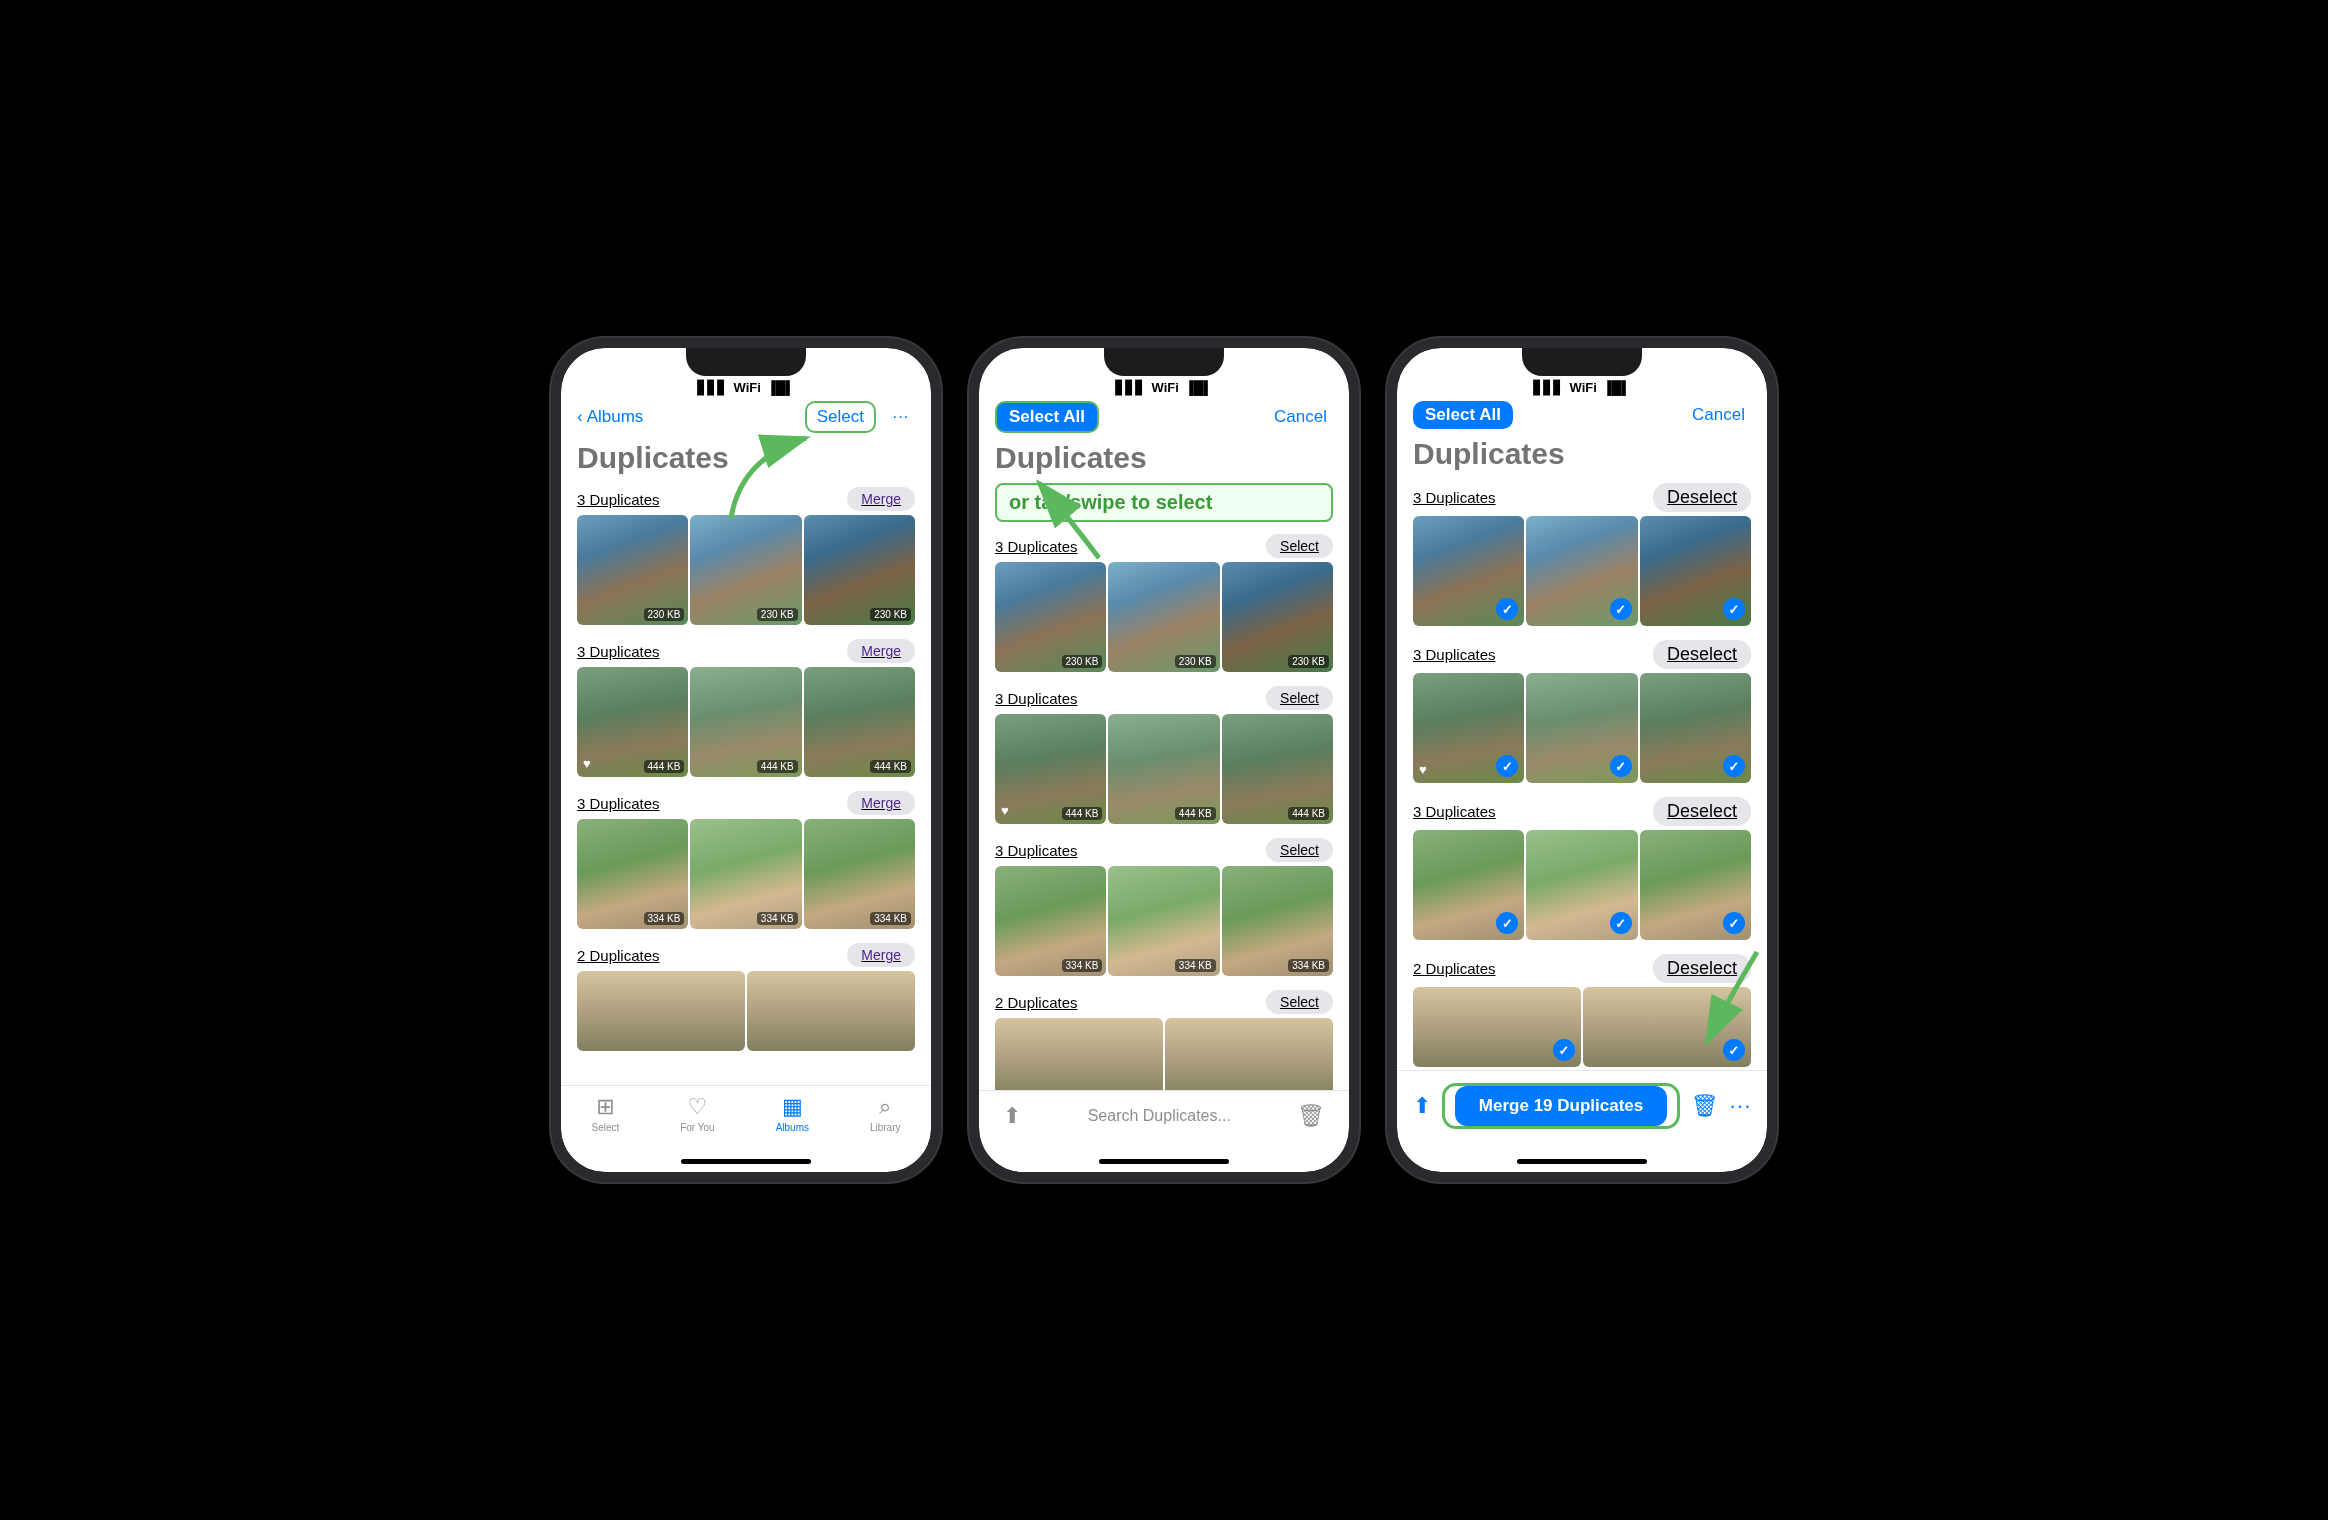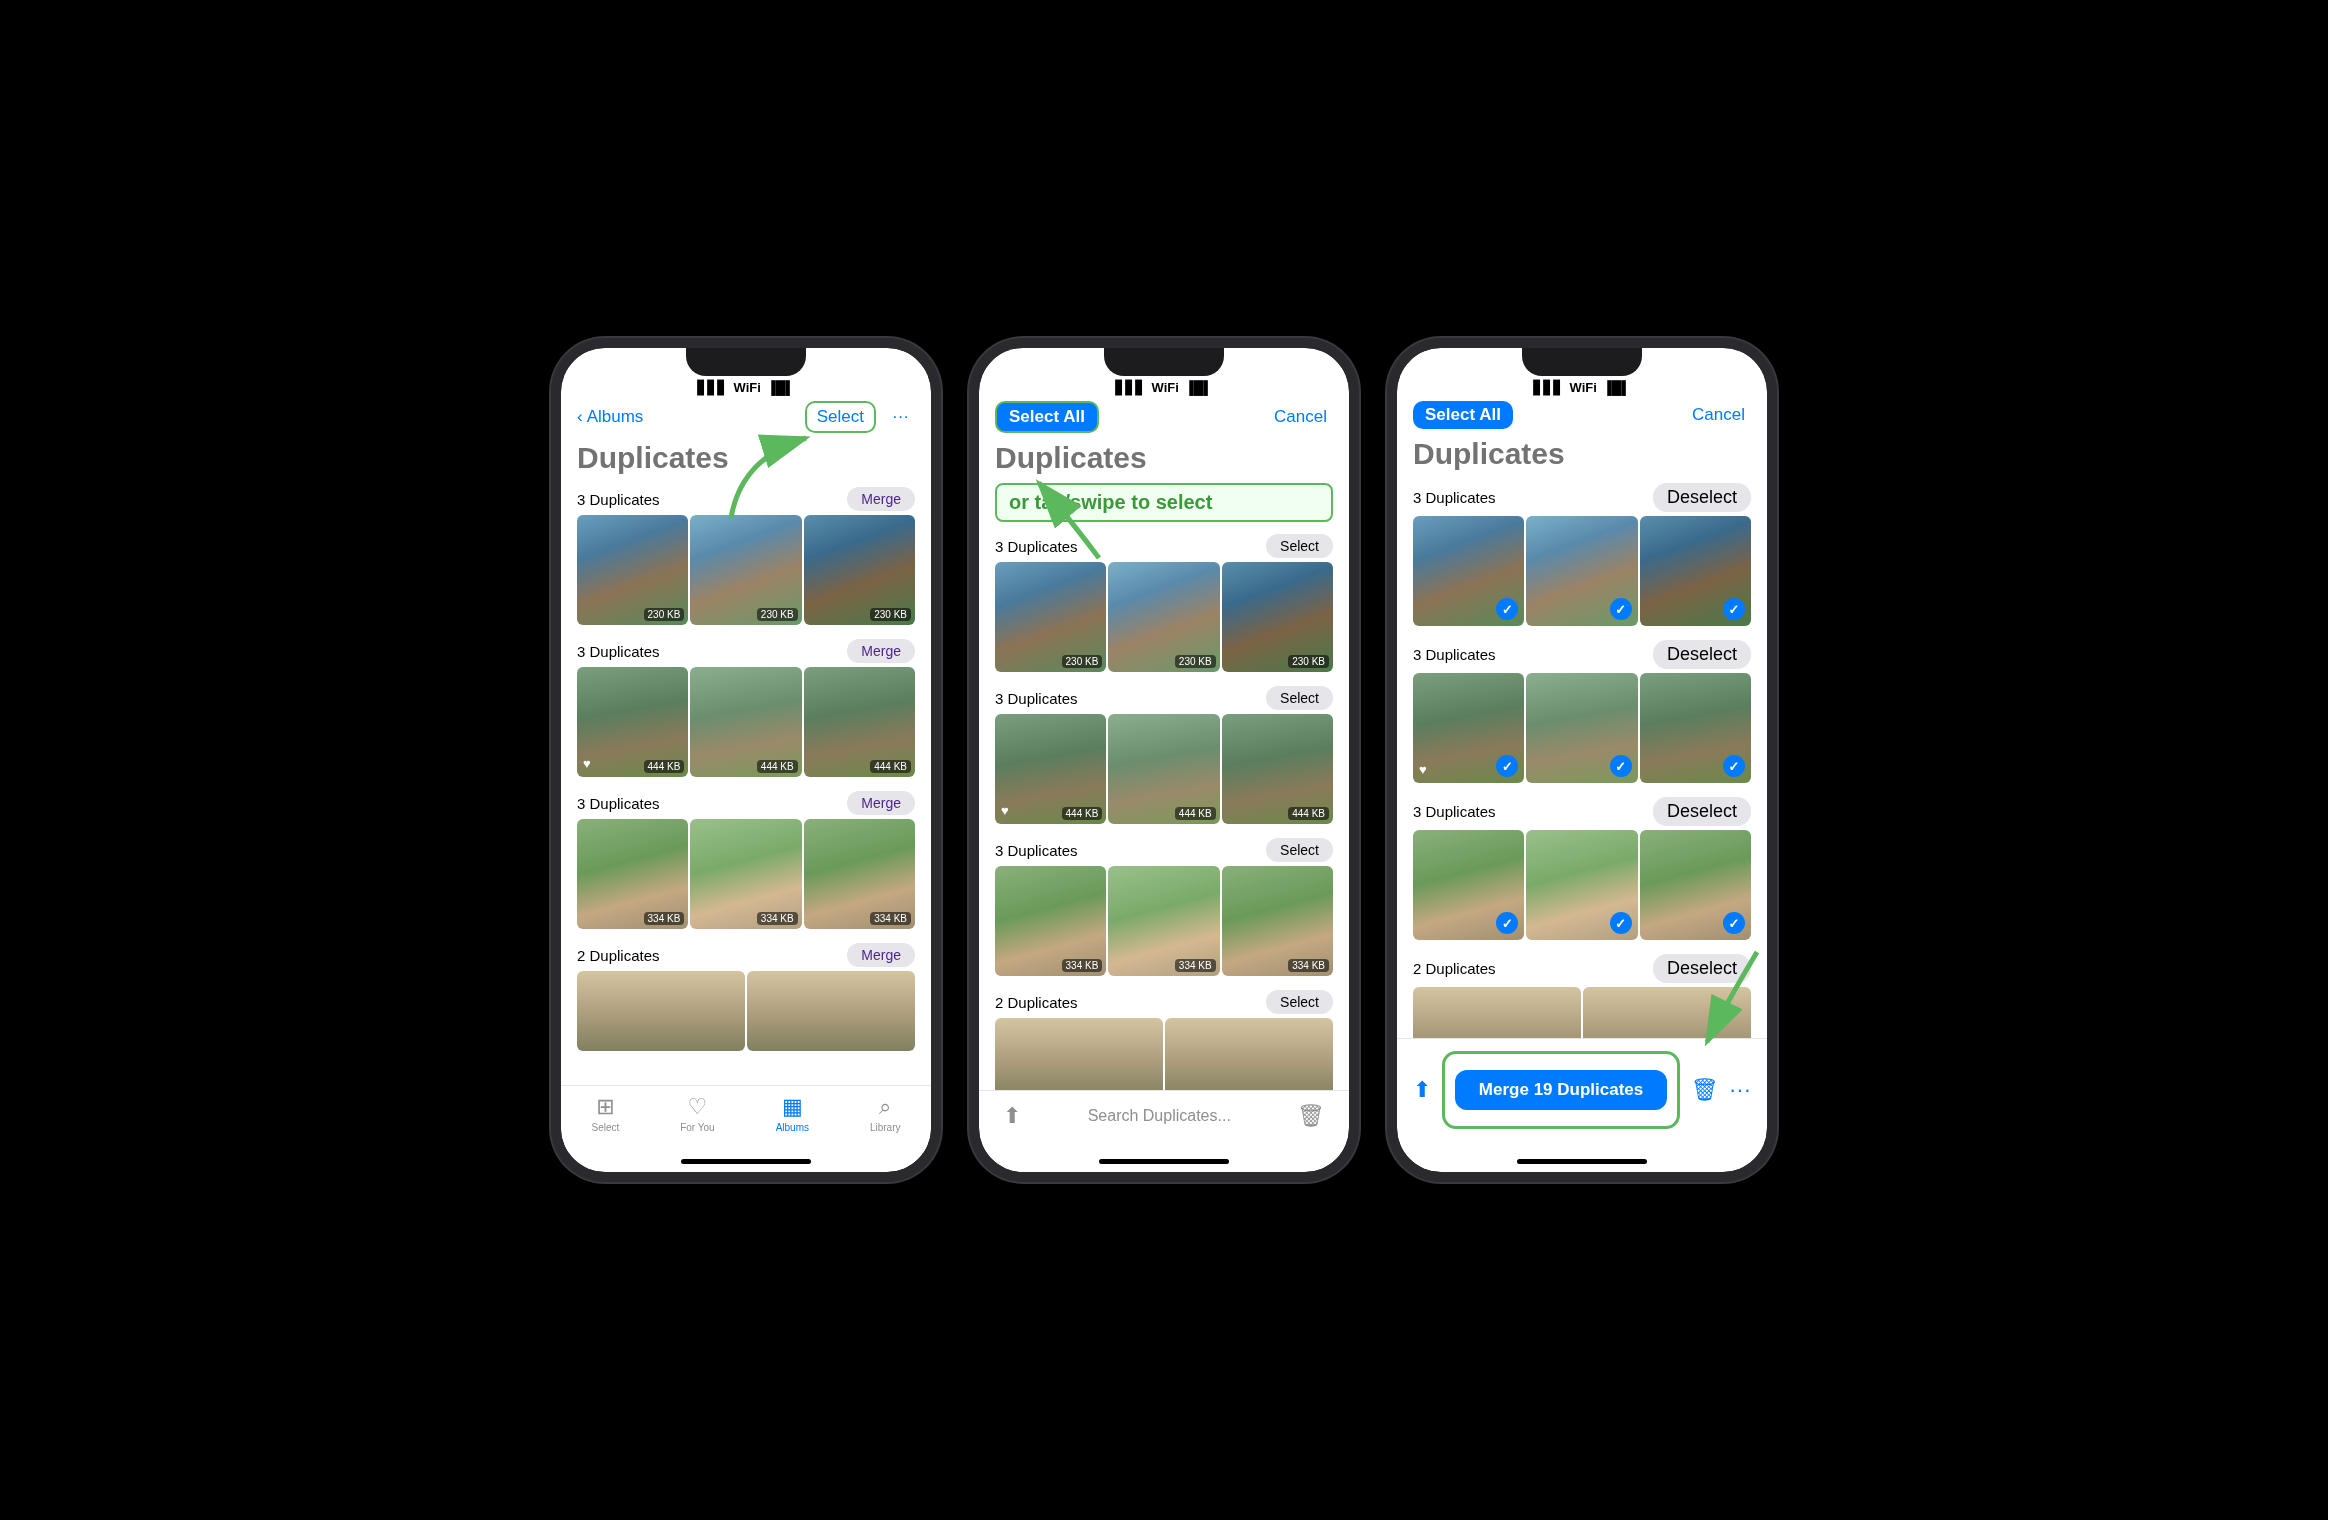--- a/index.html
+++ b/index.html
@@ -248,21 +248,21 @@
     .merge-19-btn {
       background: #007aff;
       color: #fff;
       border: none;
       border-radius: 12px;
       padding: 10px 24px;
       font-size: 17px;
       font-weight: 600;
       cursor: pointer;
       flex: 1;
-      margin: 16px 10px;
+      margin: 0 10px;
     }
     .merge-19-highlighted {
       border: 3px solid #5cb85c;
       border-radius: 14px;
     }
     .toolbar-icon {
       color: #007aff;
       font-size: 22px;
       cursor: pointer;
     }
@@ -281,20 +281,21 @@
     .photo-mtbike-2 { background: linear-gradient(170deg, #8aae8e 0%, #6a8e6e 40%, #9a8a6a 70%, #7a9a5a 100%); }
     .photo-hiking-1 { background: linear-gradient(165deg, #8ab07a 0%, #6a9a5a 40%, #c4a882 70%, #a09070 100%); }
     .photo-hiking-2 { background: linear-gradient(165deg, #9ac08a 0%, #7aaa6a 40%, #d4b892 70%, #b0a080 100%); }
     .photo-door-1 { background: linear-gradient(180deg, #d4c4a0 0%, #b0a080 50%, #808060 100%); }
 
     
     .scroll-content {
       flex: 1;
       overflow-y: auto;
       overflow-x: hidden;
+      text-decoration: underline;
     }
     .scroll-content::-webkit-scrollbar { display: none; }
 
     
     .home-indicator {
       width: 130px;
       height: 5px;
       background: #000;
       border-radius: 3px;
       margin: 6px auto 8px;

